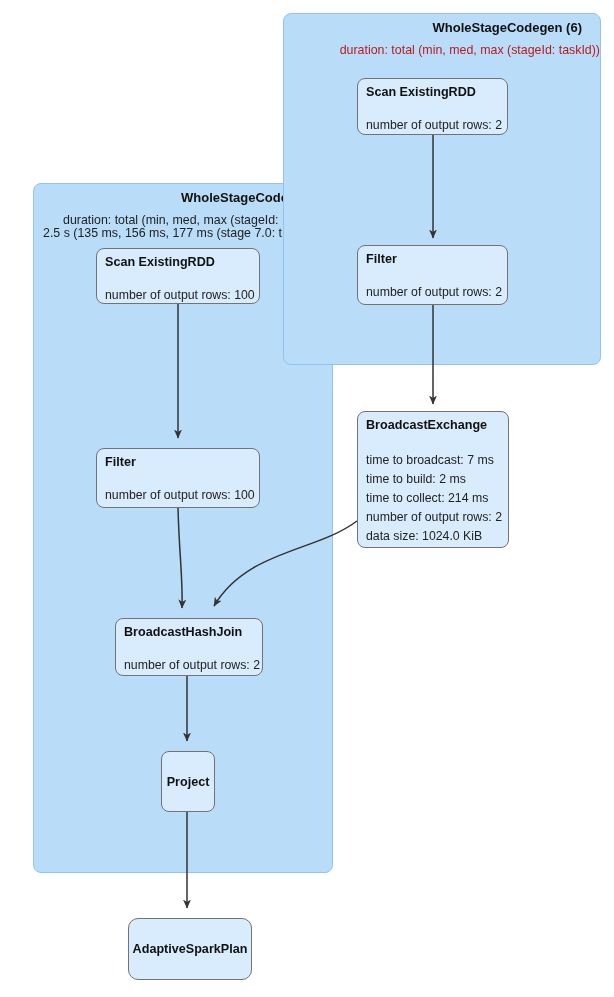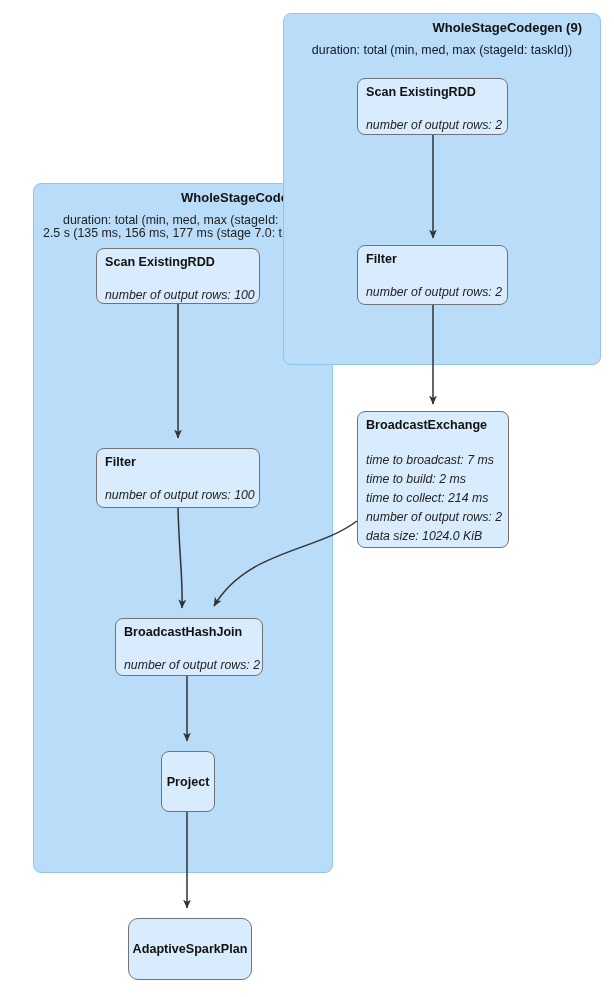--- a/index.html
+++ b/index.html
@@ -26,23 +26,23 @@
     position: absolute;
     font-weight: bold;
     font-size: 13px;
     line-height: 14px;
     white-space: nowrap;
     color: #111;
   }
   .cluster-right .cluster-title { top: 7px; right: 18px; }
   .cluster-right .cluster-duration {
     position: absolute; top: 30px; left: 0; right: 0;
-    text-align: center;
+    text-align: right;
     font-size: 12.4px; line-height: 13px;
-    white-space: nowrap; color: #0f172a;
+    white-space: nowrap; color: #b91c1c;
   }
   .cluster-left .cluster-title { top: 7px; left: 147px; }
   .cluster-left .dur-line {
     position: absolute;
     font-size: 12.4px; line-height: 13px;
     white-space: nowrap; color: #222;
   }
   .cluster-left .dur1 { top: 30px; left: 29px; }
   .cluster-left .dur2 { top: 43px; left: 9px; }
   
@@ -50,21 +50,21 @@
     position: absolute;
     background: #d8ecfd;
     border: 1px solid #737373;
     border-radius: 8px;
     box-sizing: border-box;
     padding: 6px 8px;
     z-index: 3;
     font-size: 12.3px;
   }
   .node-title { font-weight: bold; font-size: 12.6px; line-height: 14px; white-space: nowrap; color: #111; }
-  .node-metrics { margin-top: 17px; line-height: 19px; white-space: nowrap; color: #222; font-style: italic; }
+  .node-metrics { margin-top: 17px; line-height: 19px; white-space: nowrap; color: #222; }
   .node-center { display: flex; align-items: center; justify-content: center; padding: 0; }
   .node-center .node-title { margin: 0; }
   #n-wsc1-scan   { left: 357px; top: 78px;  width: 151px; height: 57px; }
   #n-wsc1-filter { left: 357px; top: 245px; width: 151px; height: 60px; }
   #n-bex         { left: 357px; top: 411px; width: 152px; height: 137px; }
   #n-bex .node-metrics { margin-top: 19px; }
   #n-wsc2-scan   { left: 96px;  top: 248px; width: 164px; height: 56px; }
   #n-wsc2-filter { left: 96px;  top: 448px; width: 164px; height: 60px; }
   #n-bhj         { left: 115px; top: 618px; width: 148px; height: 58px; }
   #n-project     { left: 161px; top: 751px; width: 54px;  height: 61px; }
@@ -82,21 +82,21 @@
 
 <div class="canvas">
 
   <div class="cluster cluster-left">
     <div class="cluster-title">WholeStageCode</div>
     <div class="dur-line dur1">duration: total (min, med, max (stageId:</div>
     <div class="dur-line dur2">2.5 s (135 ms, 156 ms, 177 ms (stage 7.0: t</div>
   </div>
 
   <div class="cluster cluster-right">
-    <div class="cluster-title">WholeStageCodegen (9)</div>
+    <div class="cluster-title">WholeStageCodegen (6)</div>
     <div class="cluster-duration">
       <div>duration: total (min, med, max (stageId: taskId))</div>
     </div>
   </div>
 
   <div class="node" id="n-wsc1-scan">
     <div class="node-title">Scan ExistingRDD</div>
     <div class="node-metrics">
       <div>number of output rows: 2</div>
     </div>

